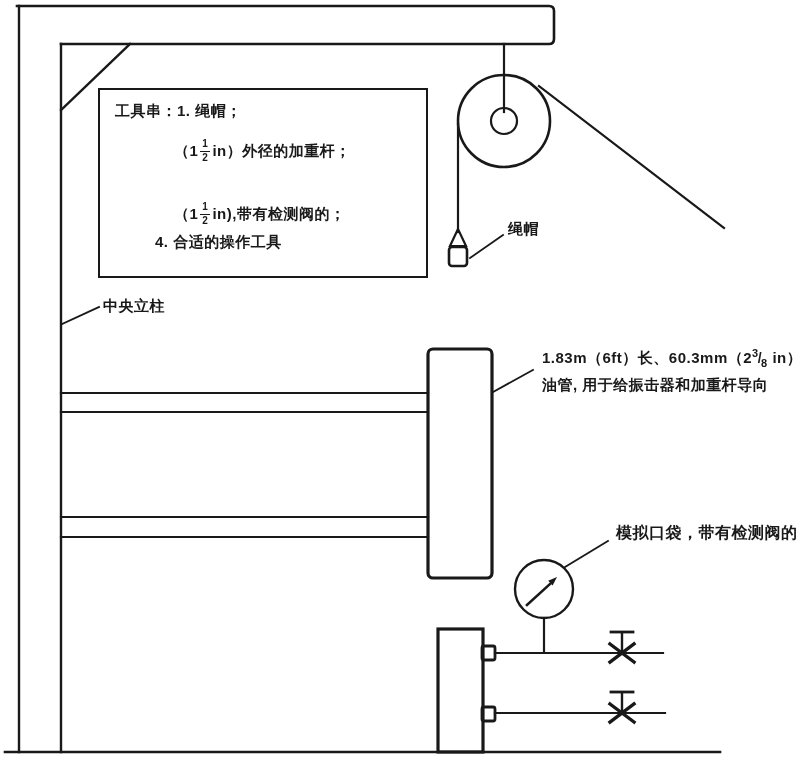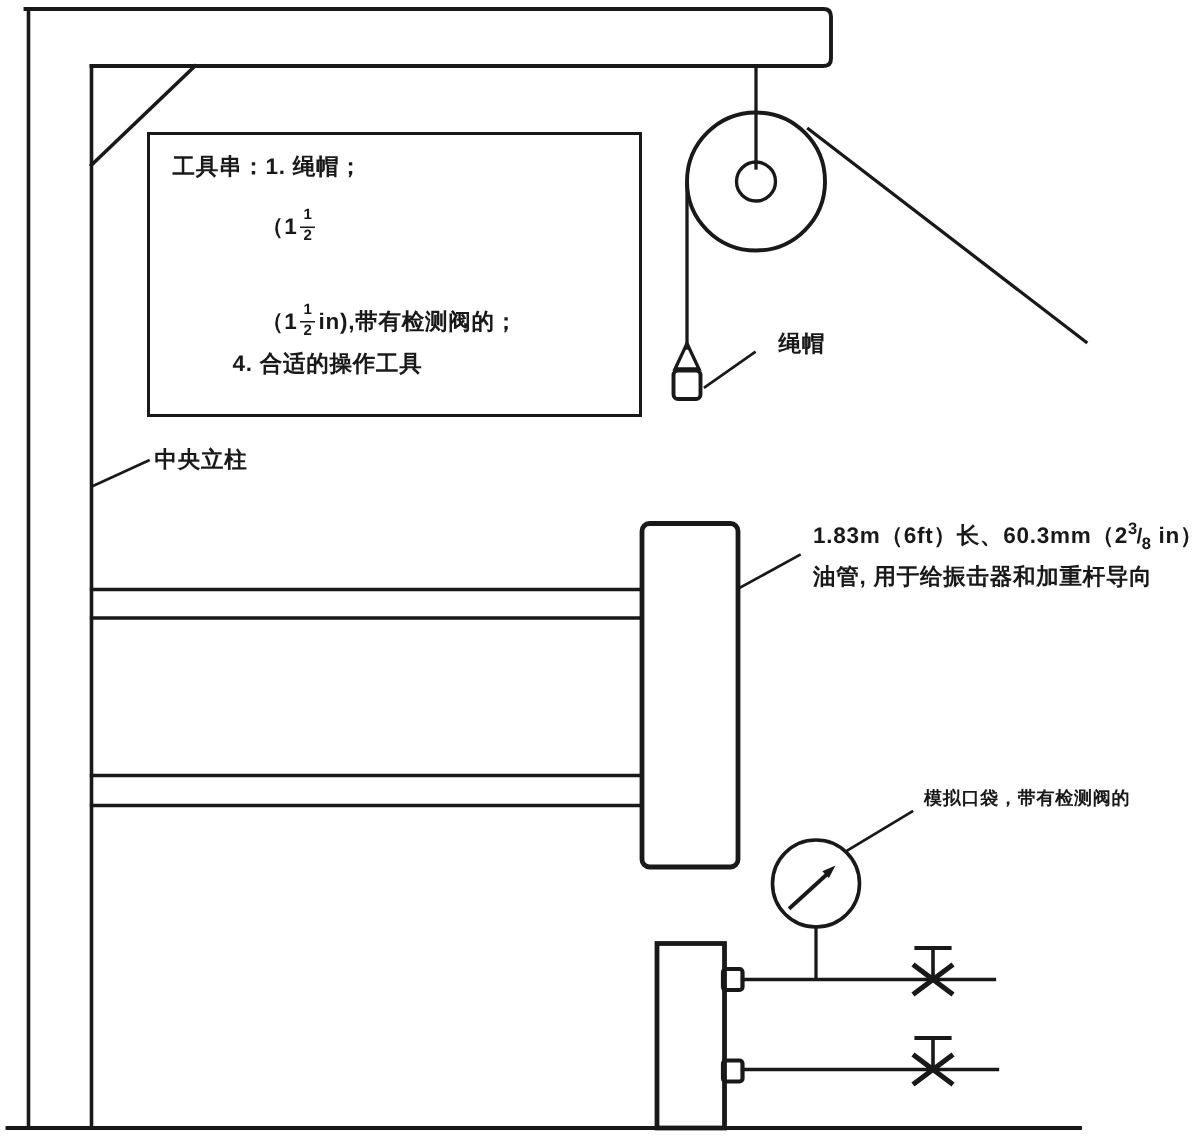--- a/index.html
+++ b/index.html
@@ -5,21 +5,21 @@
   html,body { margin:0; padding:0; background:#e8e8e8; }
   #stage {
     position:relative; width:800px; height:762px; margin:0 auto;
     background:#ffffff; overflow:hidden;
     font-family:"Liberation Sans","DejaVu Sans",sans-serif;
     color:#191919; font-weight:bold;
   }
   #linework { position:absolute; left:0; top:0; }
   .lbl { position:absolute; white-space:nowrap; letter-spacing:0.5px; }
   .f15 { font-size:15px; }
-  .f16 { font-size:12px; }
+  .f16 { font-size:16px; }
   
   #toolbox {
     position:absolute; left:98px; top:88px; width:330px; height:190px;
     border:2.4px solid #191919; box-sizing:border-box; background:#ffffff;
   }
   .box-line { position:absolute; white-space:nowrap; font-size:15px; letter-spacing:0.5px; }
   .flexline { display:flex; align-items:center; height:26px; }
   
   .vfrac { display:inline-flex; flex-direction:column; align-items:center;
            font-size:10px; line-height:1.05; margin:0 2px; }
@@ -93,33 +93,34 @@
   <div id="toolbox">
     <div class="box-line" style="left:15px; top:12px">
       <span>工具串：</span><span>1. 绳帽；</span>
     </div>
     <div class="box-line flexline" style="left:74px; top:48px">
       <span>（1</span>
       <span class="vfrac">
         <span class="num">1</span>
         <span class="den">2</span>
       </span>
+      <span> in）外径的加重杆；</span>
     </div>
     <div class="box-line flexline" style="left:74px; top:111px">
       <span>（1</span>
       <span class="vfrac">
         <span class="num">1</span>
         <span class="den">2</span>
       </span>
       <span> in),带有检测阀的；</span>
     </div>
     <div class="box-line" style="left:55px; top:143px">4. 合适的操作工具</div>
   </div>
 
-  <div class="lbl f15" style="left:519px; top:220px">绳帽</div>
+  <div class="lbl f15" style="left:508px; top:220px">绳帽</div>
 
   <div class="lbl f15" style="left:103px; top:297px">中央立柱</div>
 
   <div class="lbl f15 lh25" style="left:542px; top:345px">
     <div>
       <span>1.83m（6ft）长、60.3mm（2</span><span class="fn">3</span><span class="fs">/</span><span class="fd">8</span><span> in）</span>
     </div>
     <div>油管, 用于给振击器和加重杆导向</div>
   </div>
 

